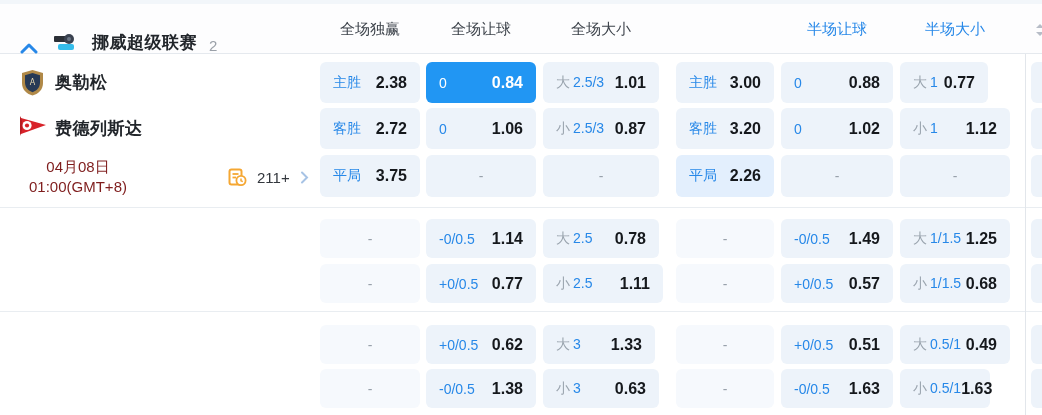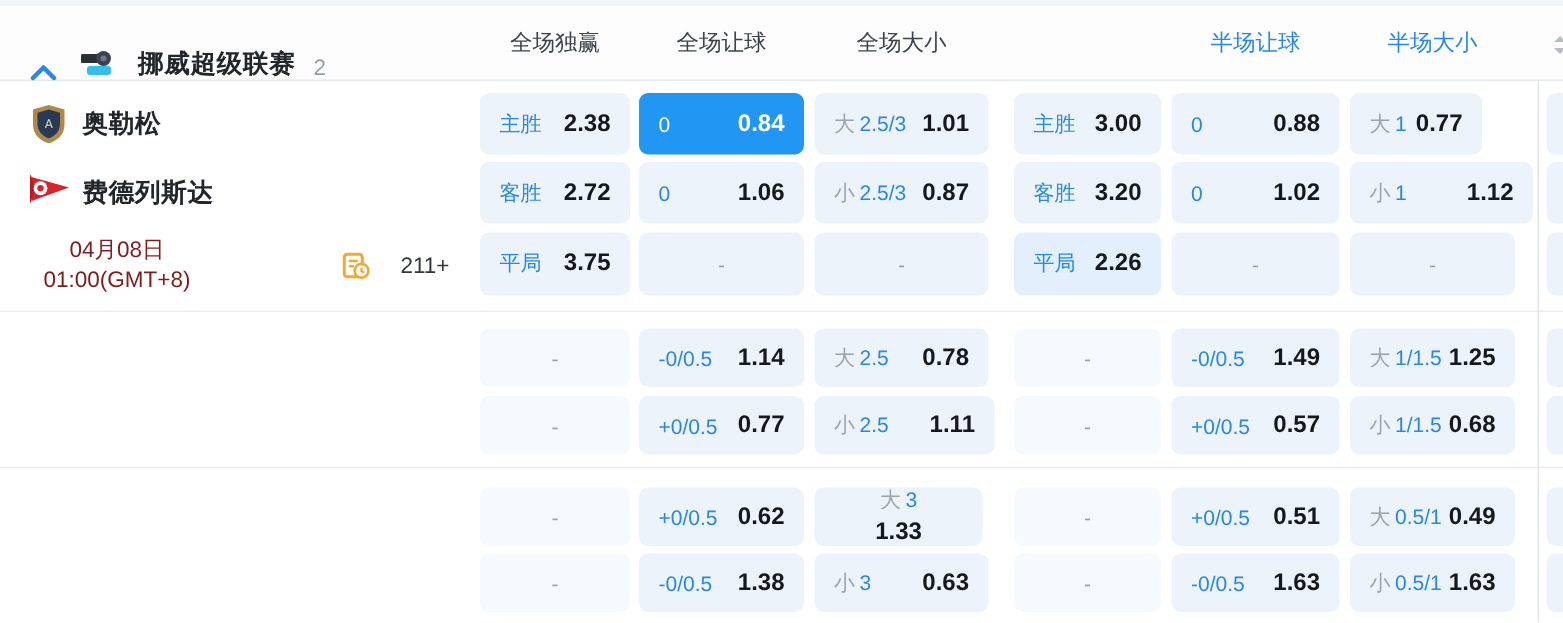--- a/index.html
+++ b/index.html
@@ -14,21 +14,21 @@
   .colhead { position:absolute; top:4px; height:50px; line-height:50px; transform:translateX(-50%); font-size:15px; white-space:nowrap; }
   .colhead.dark { color:#3d434b; }
   .colhead.blue { color:#2788e8; }
 
   .hline { position:absolute; left:0; width:100%; height:1px; background:#e9edf1; }
   .vdivider { position:absolute; left:1025px; top:54px; bottom:0; width:1px; background:#e2e6eb; }
 
   .team-badge { position:absolute; left:20px; }
   .team-name { position:absolute; left:55px; font-size:17px; font-weight:700; color:#22262b; letter-spacing:.5px; }
   .datetime { position:absolute; left:8px; width:140px; text-align:center; font-size:15px; color:#7f1d1d; line-height:20px; }
-  .markets { position:absolute; left:228px; display:flex; align-items:center; gap:20px; cursor:pointer; }
+  .markets { position:absolute; left:228px; display:flex; align-items:center; gap:10px; cursor:pointer; }
   .markets-count { font-size:15px; color:#33373d; }
 
   .cell { position:absolute; border-radius:6px; background:#edf3fa; display:flex; align-items:center;
           justify-content:space-between; padding:0 13px; cursor:pointer; }
   .cell .lbl { font-size:14px; color:#2788e8; white-space:nowrap; }
   .cell .lbl .gray { font-style:normal; color:#9aa4ae; margin-right:3px; }
   .cell .lbl .blue { font-style:normal; color:#2788e8; }
   .cell .val { font-size:16px; font-weight:700; color:#15181c; }
   .cell.dash { justify-content:center; cursor:default; }
   .cell.dash .dashmark { color:#98a1ab; font-size:14px; }
@@ -157,21 +157,21 @@
         <span class="val">0.87</span>
       </div>
       <div class="cell" style="left: 676px; top: 108px; width: 98px; height: 41px;">
         <span class="lbl">客胜</span>
         <span class="val">3.20</span>
       </div>
       <div class="cell" style="left: 781px; top: 108px; width: 112px; height: 41px;">
         <span class="lbl">0</span>
         <span class="val">1.02</span>
       </div>
-      <div class="cell" style="left: 900px; top: 108px; width: 122px; height: 41px;">
+      <div class="cell" style="left: 900px; top: 108px; width: 110px; height: 41px;">
         <span class="lbl"><span class="gray">小</span><span class="blue">1</span></span>
         <span class="val">1.12</span>
       </div>
       <div class="cell partial" style="left: 1031px; top: 108px; width: 16px; height: 41px;"></div>
       <div class="cell" style="left: 320px; top: 155px; width: 100px; height: 42px;">
         <span class="lbl">平局</span>
         <span class="val">3.75</span>
       </div>
       <div class="cell dash" style="left: 426px; top: 155px; width: 110px; height: 42px;">
         <span class="dashmark">-</span>
@@ -236,21 +236,21 @@
         <span class="val">0.68</span>
       </div>
       <div class="cell partial" style="left: 1031px; top: 264px; width: 16px; height: 39px;"></div>
       <div class="cell dash dashlight" style="left: 320px; top: 325px; width: 100px; height: 39px;">
         <span class="dashmark">-</span>
       </div>
       <div class="cell" style="left: 426px; top: 325px; width: 110px; height: 39px;">
         <span class="lbl">+0/0.5</span>
         <span class="val">0.62</span>
       </div>
-      <div class="cell" style="left: 543px; top: 325px; width: 112px; height: 39px; flex-direction: column;">
+      <div class="cell" style="left: 543px; top: 325px; width: 112px; height: 39px;">
         <span class="lbl"><span class="gray">大</span><span class="blue">3</span></span>
         <span class="val">1.33</span>
       </div>
       <div class="cell dash dashlight" style="left: 676px; top: 325px; width: 98px; height: 39px;">
         <span class="dashmark">-</span>
       </div>
       <div class="cell" style="left: 781px; top: 325px; width: 112px; height: 39px;">
         <span class="lbl">+0/0.5</span>
         <span class="val">0.51</span>
       </div>
@@ -270,21 +270,21 @@
         <span class="lbl"><span class="gray">小</span><span class="blue">3</span></span>
         <span class="val">0.63</span>
       </div>
       <div class="cell dash dashlight" style="left: 676px; top: 369px; width: 98px; height: 39px;">
         <span class="dashmark">-</span>
       </div>
       <div class="cell" style="left: 781px; top: 369px; width: 112px; height: 39px;">
         <span class="lbl">-0/0.5</span>
         <span class="val">1.63</span>
       </div>
-      <div class="cell" style="left: 900px; top: 369px; width: 110px; height: 39px;">
+      <div class="cell" style="left: 900px; top: 369px; width: 90px; height: 39px;">
         <span class="lbl"><span class="gray">小</span><span class="blue">0.5/1</span></span>
         <span class="val">1.63</span>
       </div>
       <div class="cell partial" style="left: 1031px; top: 369px; width: 16px; height: 39px;"></div>
     </div>
 <div class="colhead dark" style="left: 370px;">全场独赢</div>
     <div class="colhead dark" style="left: 481px; font-family: Liberation Serif, serif;">全场让球</div>
     <div class="colhead dark" style="left: 601px;">全场大小</div>
     <div class="colhead blue" style="left: 837px;">半场让球</div>
     <div class="colhead blue" style="left: 955px;">半场大小</div>

